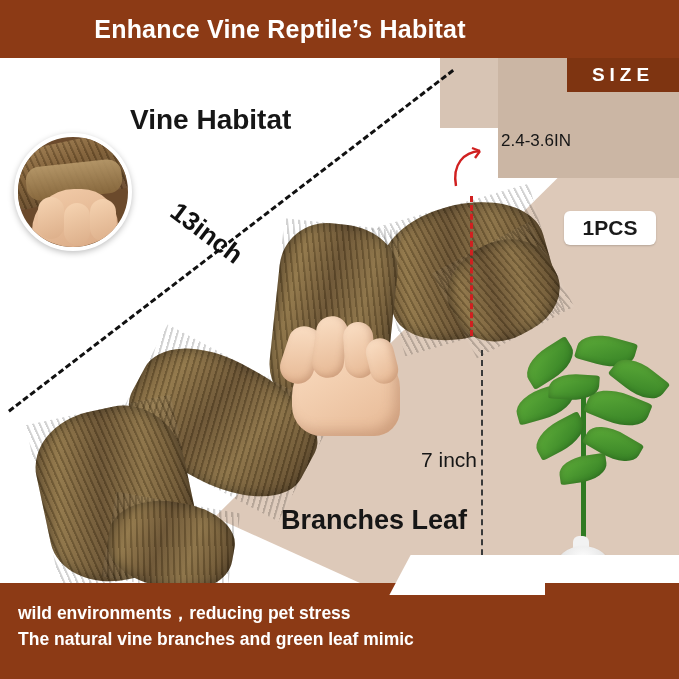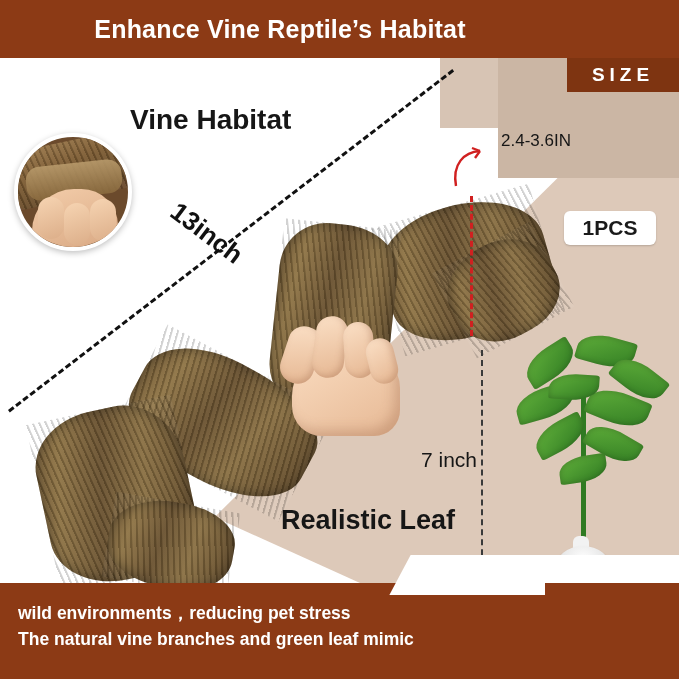--- a/index.html
+++ b/index.html
@@ -322,21 +322,21 @@
   <svg class="arc-arrow" viewBox="0 0 40 44">
     <path d="M8 40 C 4 18, 16 6, 32 5" fill="none" stroke="#d02020" stroke-width="2.4"></path>
     <path d="M32 5 L 24 2 M32 5 L 27 12" fill="none" stroke="#d02020" stroke-width="2.4"></path>
   </svg>
 
   <div class="lbl-vine">Vine Habitat</div>
   <div class="lbl-13inch">13inch</div>
   <div class="lbl-24">2.4-3.6IN</div>
   <div class="pcs-badge">1PCS</div>
   <div class="lbl-12inch">7 inch</div>
-  <div class="lbl-realistic">Realistic Leaf</div>
+  <div class="lbl-realistic">Branches Leaf</div>
 
   <div class="bottombar"></div>
   <div class="bottom-slash"></div>
   <div class="bottom-accent"></div>
   <div class="bottom-text">
     <div>wild environments，reducing pet stress</div>
     <div>The natural vine branches and green leaf mimic</div>
   </div>
 
 </div>

